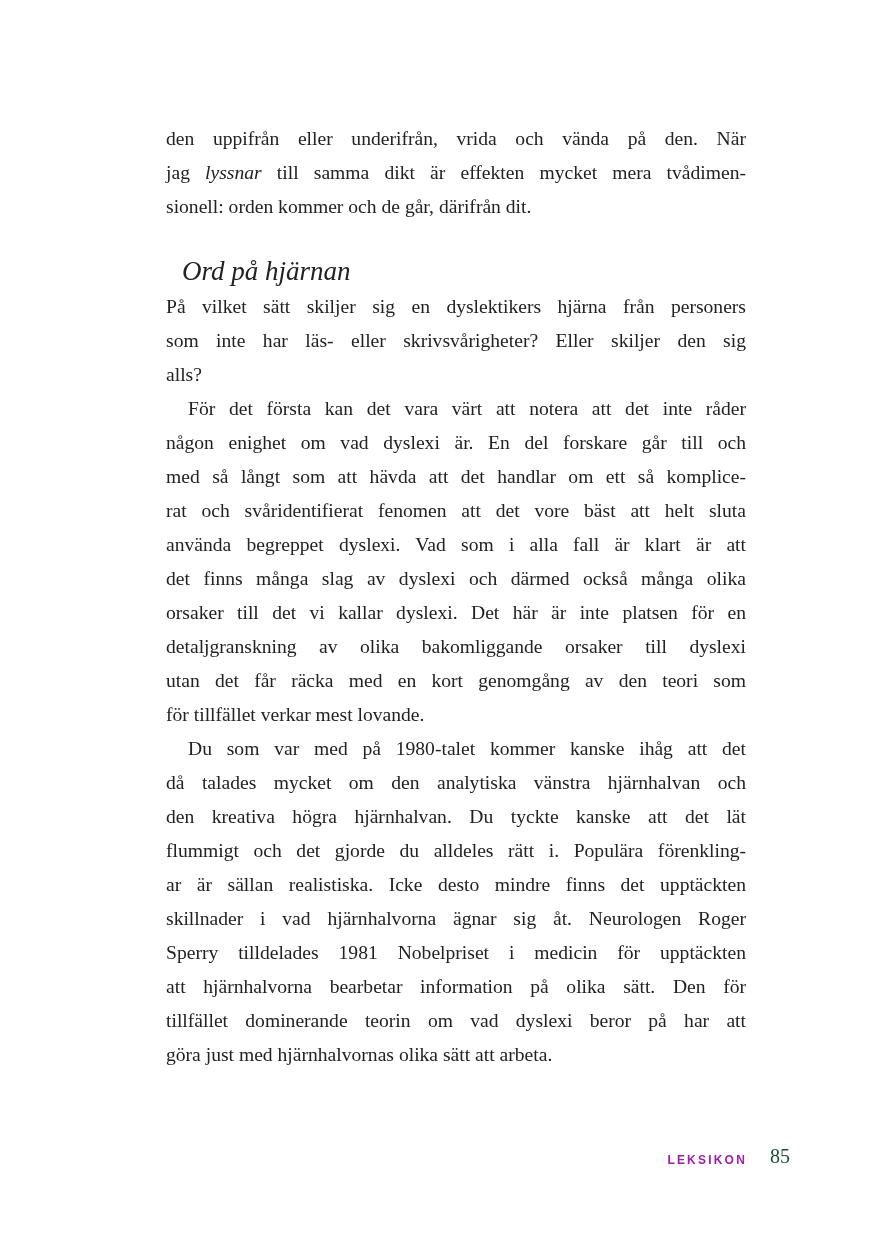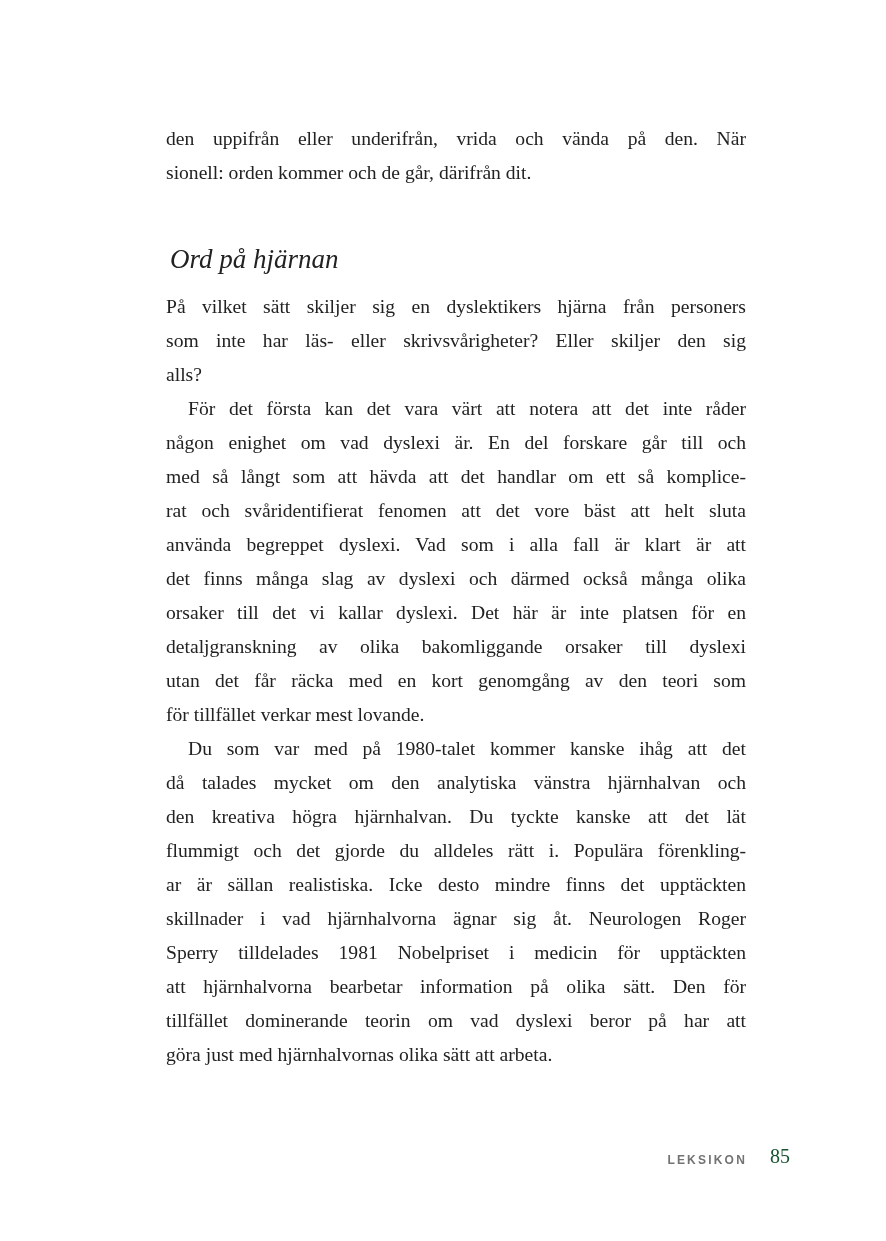--- a/index.html
+++ b/index.html
@@ -11,44 +11,45 @@
       font-size: 19.6px; line-height: 34px; color: #222;
       text-align: justify; hyphens: manual;
     }
     .line { display: block; white-space: nowrap; text-align-last: justify; height: 34px; }
     .line.last { text-align-last: left; }
     .indent { padding-left: 22px; }
     #cont { top: 122px; }
     #heading {
       position: absolute; left: 166px; top: 240px;
       font-family: "Liberation Serif", "DejaVu Serif", serif;
-      font-style: italic; font-size: 27px; color: #222; margin: 4px; font-weight: normal;
+      font-style: italic; font-size: 27px; color: #222; margin: 16px; font-weight: normal;
     }
     #body { top: 290px; }
     #footer {
       position: absolute; left: 640px; top: 1145px; width: 150px; height: 30px;
     }
     #running-head {
       position: absolute; right: 43px; top: 8px;
       font-family: "Liberation Sans", "DejaVu Sans", sans-serif;
-      font-size: 12px; font-weight: bold; letter-spacing: 2.2px; color: #737373;
+      font-size: 12px; font-weight: bold; letter-spacing: 2.2px; color: #a21caf;
     }
     #page-number {
       position: absolute; right: 0; top: 0;
       font-family: "Liberation Serif", "DejaVu Serif", serif;
       font-size: 20px; color: #14532d;
     }
     em { font-style: italic; }
   </style>
 </head>
 <body>
 
 <div class="page">
   <div id="cont" class="text-block">
       <span class="line"><span>den uppifrån eller underifrån, vrida och vända på den. När</span></span>
+      <span class="line"><span>jag </span><em>lyssnar</em><span> till samma dikt är effekten mycket mera tvådimen-</span></span>
       <span class="line last"><span>sionell: orden kommer och de går, därifrån dit.</span></span>
     </div>
   <h2 id="heading">Ord på hjärnan</h2>
   <div id="body" class="text-block">
       <div>
         <span class="line">På vilket sätt skiljer sig en dyslektikers hjärna från personers</span>
         <span class="line">som inte har läs- eller skrivsvårigheter? Eller skiljer den sig</span>
         <span class="line last">alls?</span>
       </div>
       <div>

